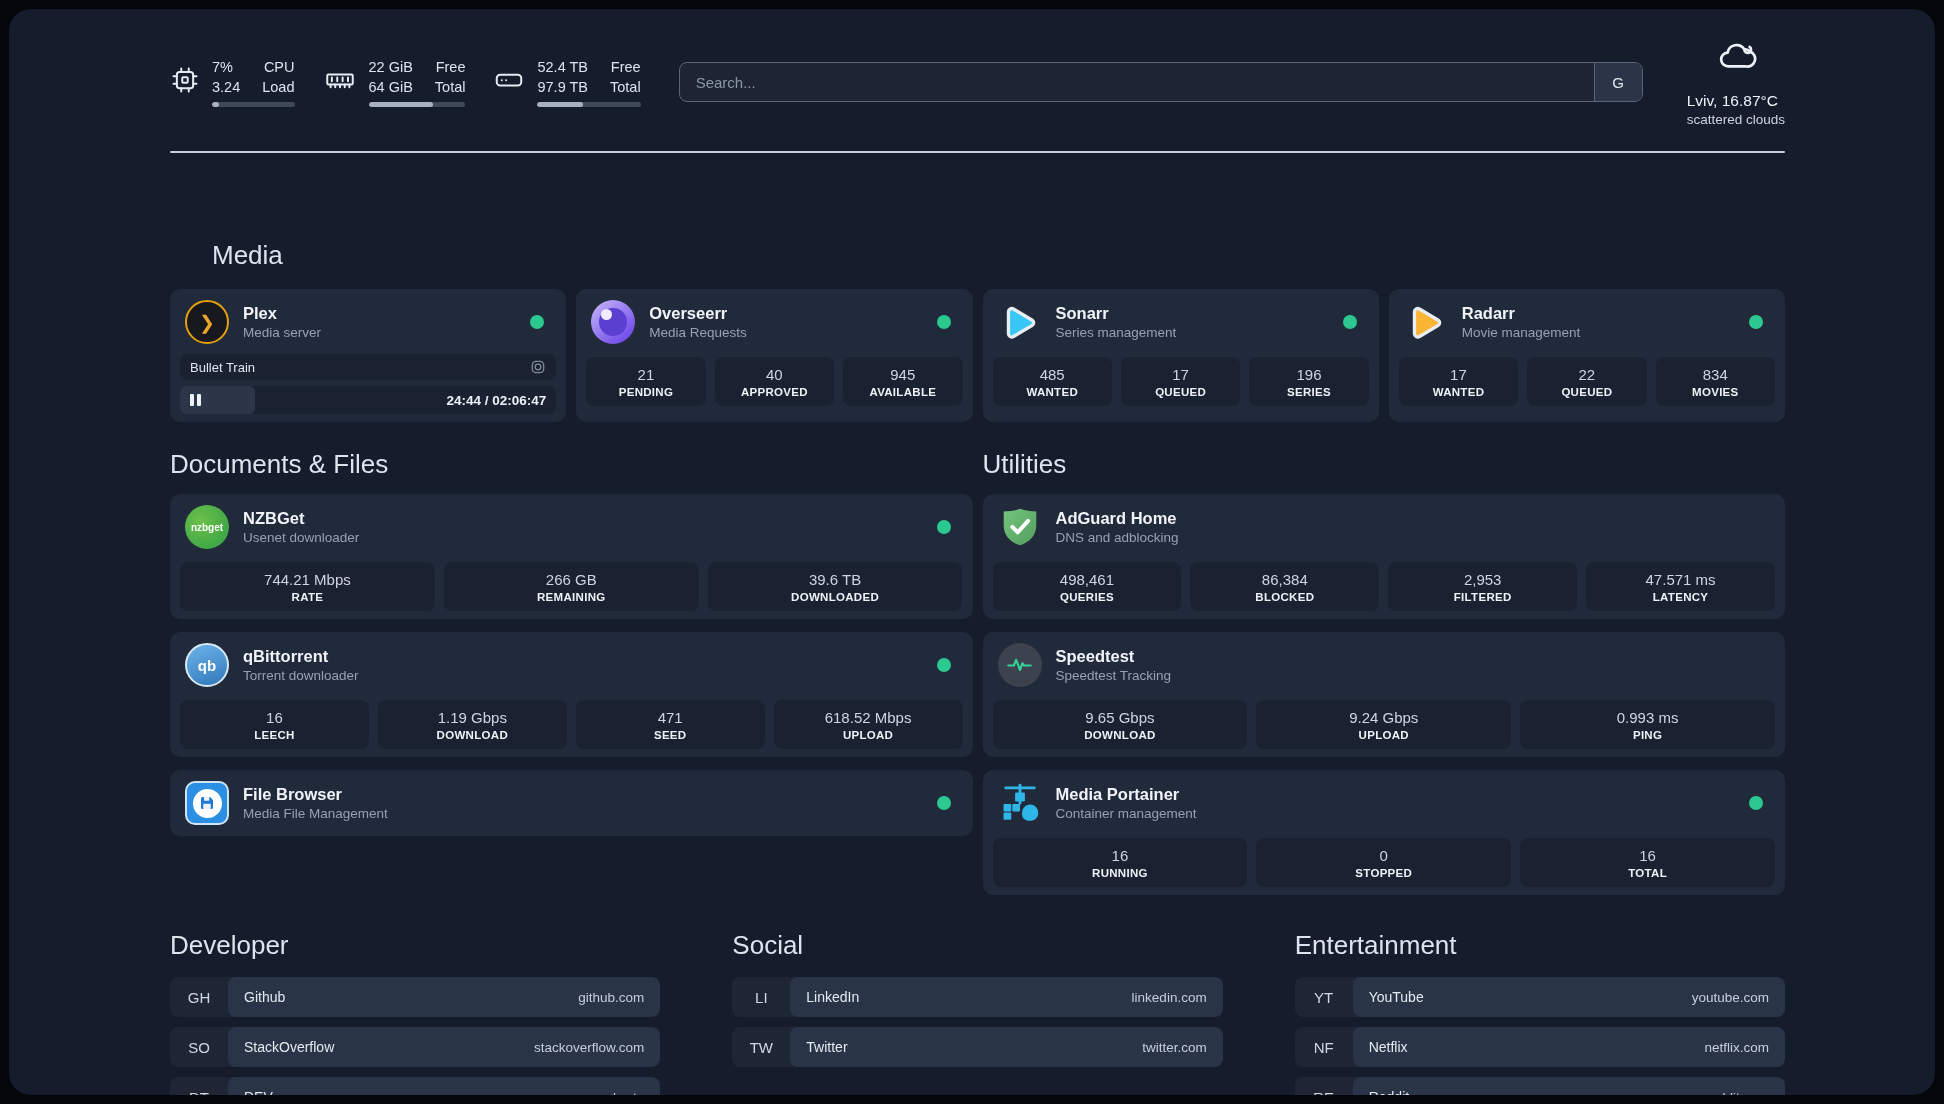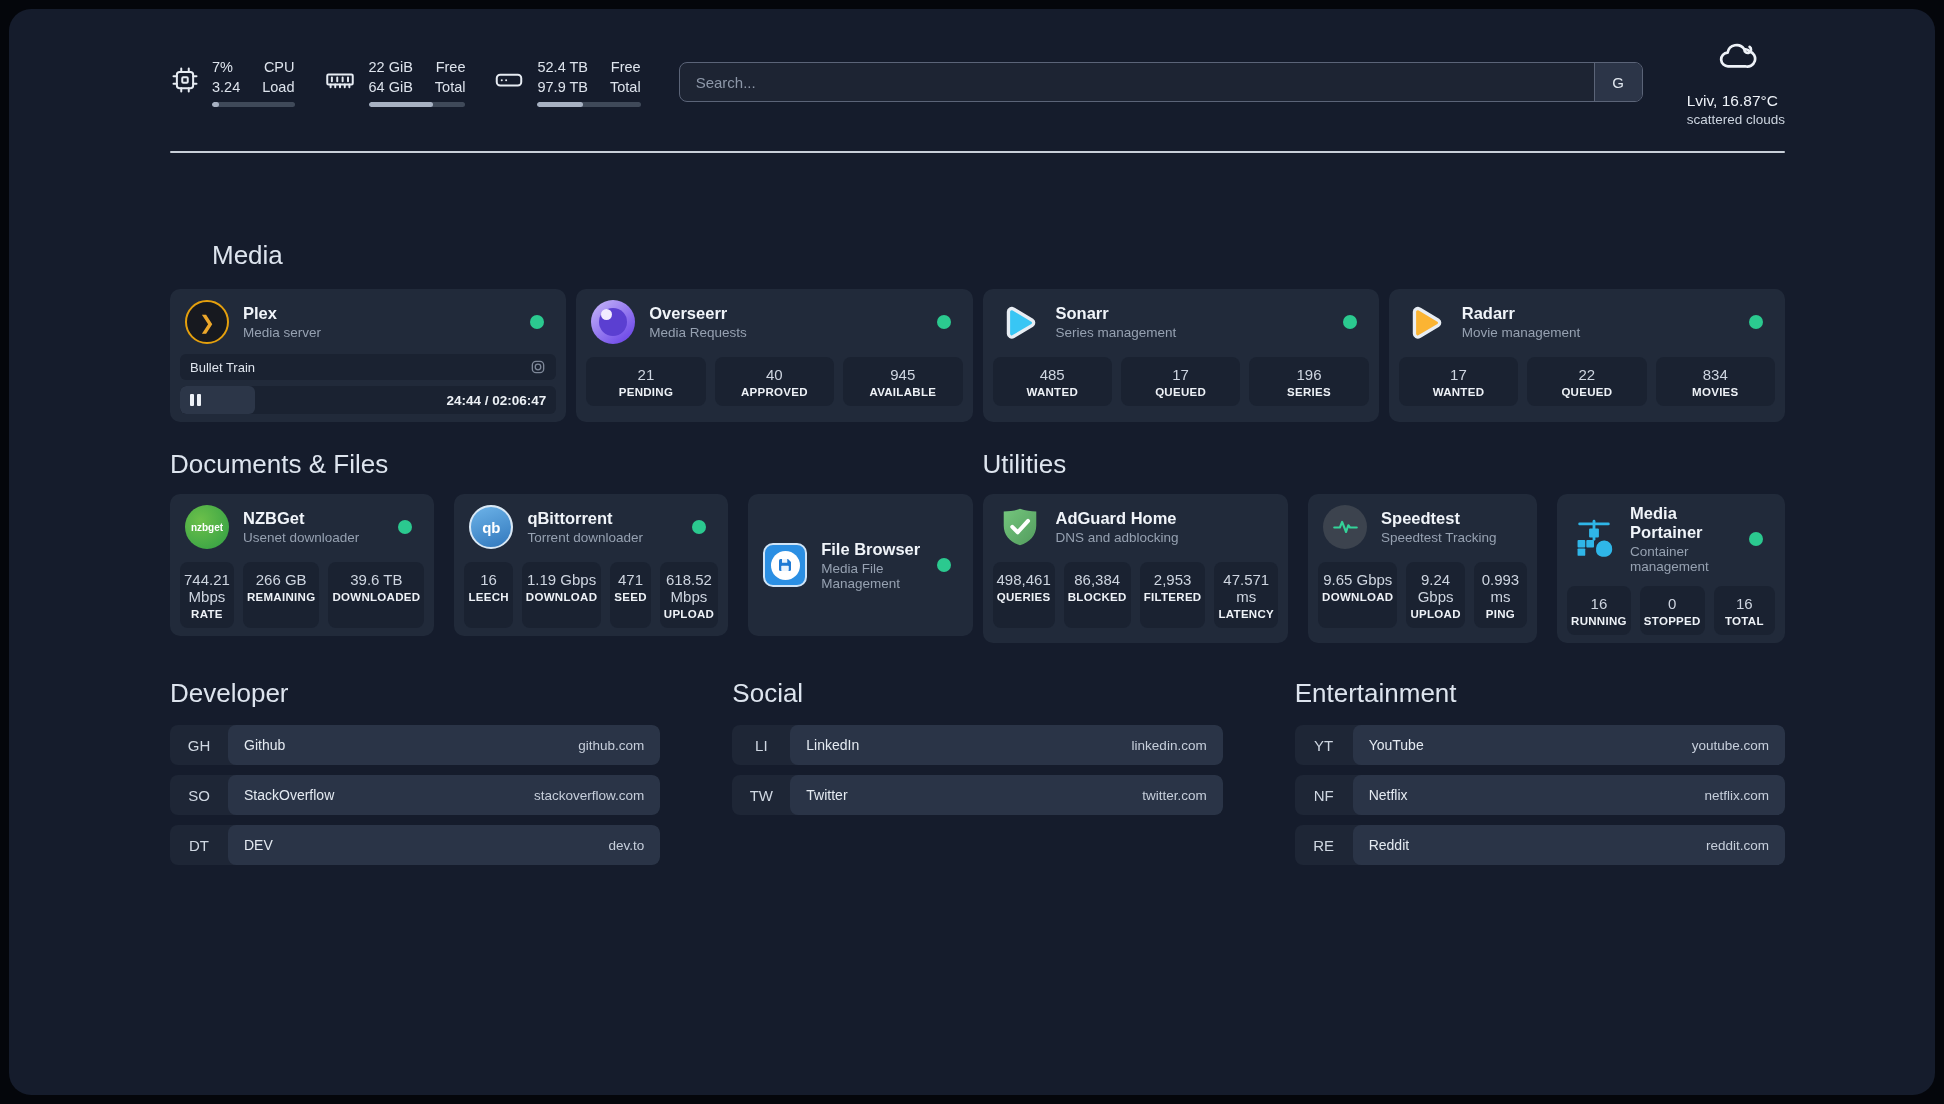--- a/index.html
+++ b/index.html
@@ -75,21 +75,21 @@
     margin-top: 6px; background: #1a2231; border-radius: 6px; height: 28px;
     position: relative; display: flex; align-items: center; overflow: hidden;
   }
   .np-progress { position: absolute; left: 0; top: 0; bottom: 0; background: #2c3648; border-radius: 6px; }
   .pause-icon { position: relative; margin-left: 10px; display: flex; gap: 3.5px; }
   .pause-bar { width: 3.5px; height: 12px; background: #edf1f6; border-radius: 1px; }
   .np-time { margin-left: auto; margin-right: 10px; font-size: 13.5px; font-weight: 600; color: #ecf0f5; position: relative; }
 
   .mid-grid { display: grid; grid-template-columns: 1fr 1fr; gap: 10px; margin-top: 26px; align-items: start; }
   .col-title { margin-bottom: 14px; }
-  .col-cards { display: flex; flex-direction: row; gap: 20px; }
+  .col-cards { display: flex; flex-direction: column; gap: 13px; }
   .header-only { display: flex; align-items: center; min-height: 62px; }
   .header-only .card-header { flex: 1; }
 
   
   .plex-circle {
     width: 44px; height: 44px; border-radius: 50%; background: #17191f;
     border: 2.5px solid #e5a00d; display: flex; align-items: center; justify-content: center;
   }
   .plex-chevron { color: #eba62a; font-size: 19px; font-weight: 700; }
   .overseerr-circle {

